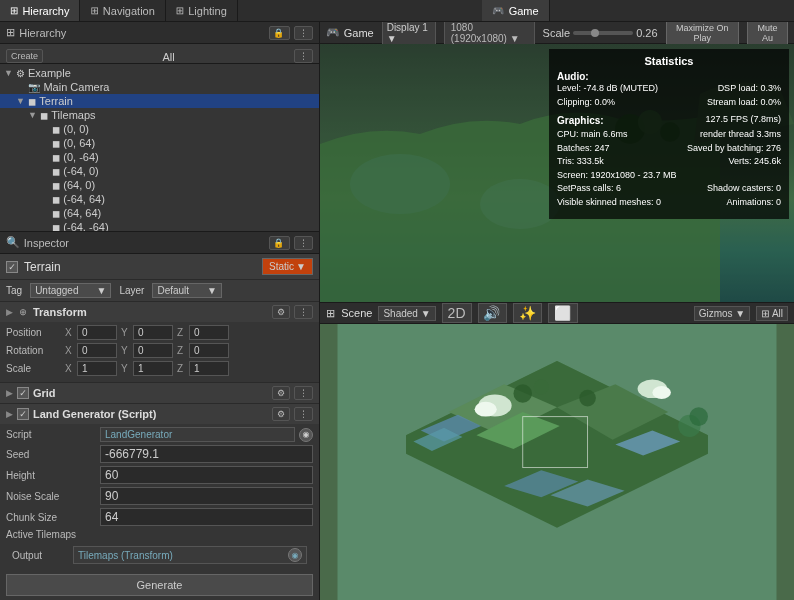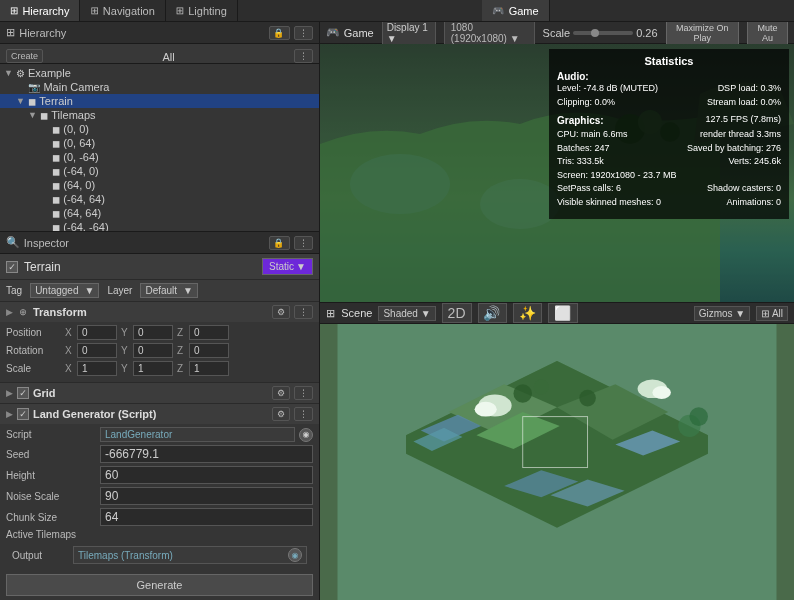--- a/index.html
+++ b/index.html
@@ -160,21 +160,21 @@
       justify-content: center;
       font-size: 9px;
       cursor: pointer;
     }
     .object-name {
       flex: 1;
       font-size: 12px;
       color: #ddd;
     }
     .static-btn {
-      background: #6d28d9;
+      background: #c2410c;
       border: 1px solid #666;
       color: #ccc;
       font-size: 10px;
       padding: 2px 6px;
       cursor: pointer;
       display: flex;
       align-items: center;
       gap: 2px;
     }
 
@@ -189,21 +189,21 @@
     }
     .dropdown-field {
       background: #4a4a4a;
       border: 1px solid #666;
       color: #ccc;
       font-size: 10px;
       padding: 1px 4px;
       cursor: pointer;
       display: flex;
       align-items: center;
-      gap: 6px;
+      gap: 18px;
     }
 
     
     .component-section {
       border-bottom: 1px solid #2a2a2a;
     }
     .component-header {
       display: flex;
       align-items: center;
       padding: 3px 6px;

